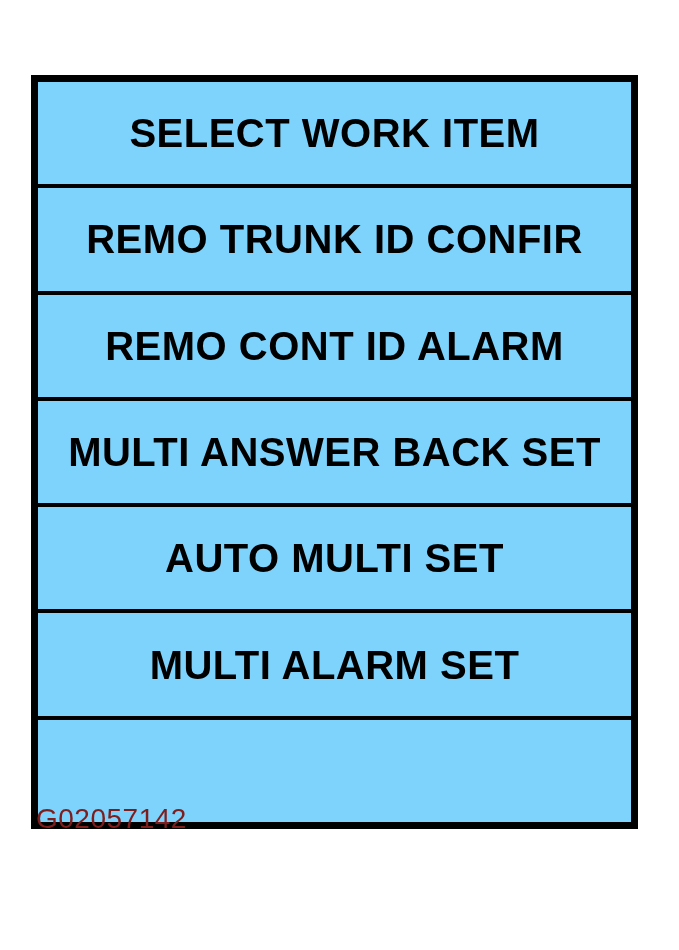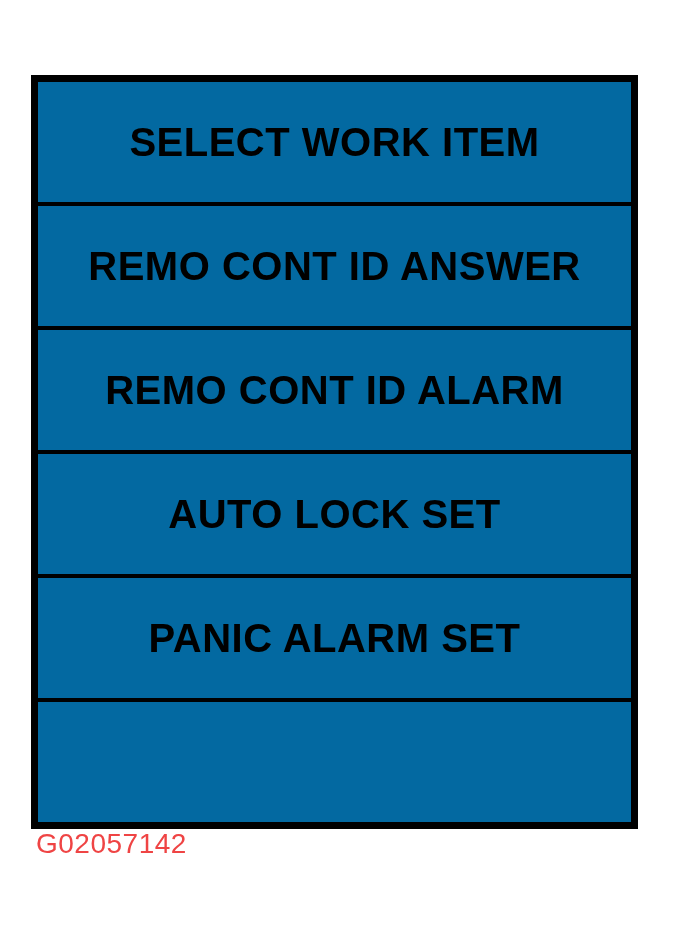--- a/index.html
+++ b/index.html
@@ -15,21 +15,21 @@
     overflow: hidden;
   }
   .menu-box {
     position: absolute;
     left: 31px;
     top: 75px;
     width: 607px;
     height: 754px;
     border: 7px solid #000000;
     box-sizing: border-box;
-    background: #0369a1;
+    background: #7dd3fc;
     display: flex;
     flex-direction: column;
     justify-content: center;
   }
   .row {
     flex: 1 1 0;
     display: flex;
     align-items: center;
     justify-content: center;
     border-top: 4px solid #000000;
@@ -43,55 +43,58 @@
     font-weight: bold;
     font-size: 40px;
     line-height: 1;
     color: #000000;
     letter-spacing: 0.5px;
     white-space: nowrap;
   }
   .figure-id {
     position: absolute;
     left: 36px;
-    top: 830px;
+    top: 805px;
     font-family: "Liberation Sans", sans-serif;
     font-weight: normal;
     font-size: 28px;
     line-height: 1;
-    color: #ef4444;
+    color: #7f1d1d;
     letter-spacing: 0.5px;
   }
 </style>
 </head>
 <body>
 
 <div class="canvas">
 
   <div class="menu-box">
 
     <div class="row">
       <span class="row-label">SELECT WORK ITEM</span>
     </div>
 
     <div class="row">
-      <span class="row-label">REMO CONT ID ANSWER</span>
+      <span class="row-label">REMO TRUNK ID CONFIR</span>
     </div>
 
     <div class="row">
       <span class="row-label">REMO CONT ID ALARM</span>
     </div>
 
-
     <div class="row">
-      <span class="row-label">AUTO LOCK SET</span>
+      <span class="row-label">MULTI ANSWER BACK SET</span>
     </div>
 
     <div class="row">
-      <span class="row-label">PANIC ALARM SET</span>
+      <span class="row-label">AUTO MULTI SET</span>
+    </div>
+
+    <div class="row">
+      <span class="row-label">MULTI ALARM SET</span>
     </div>
 
 
     <div class="row">
       <span class="row-label"></span>
     </div>
 
   </div>
 
   <div class="figure-id">G02057142</div>

